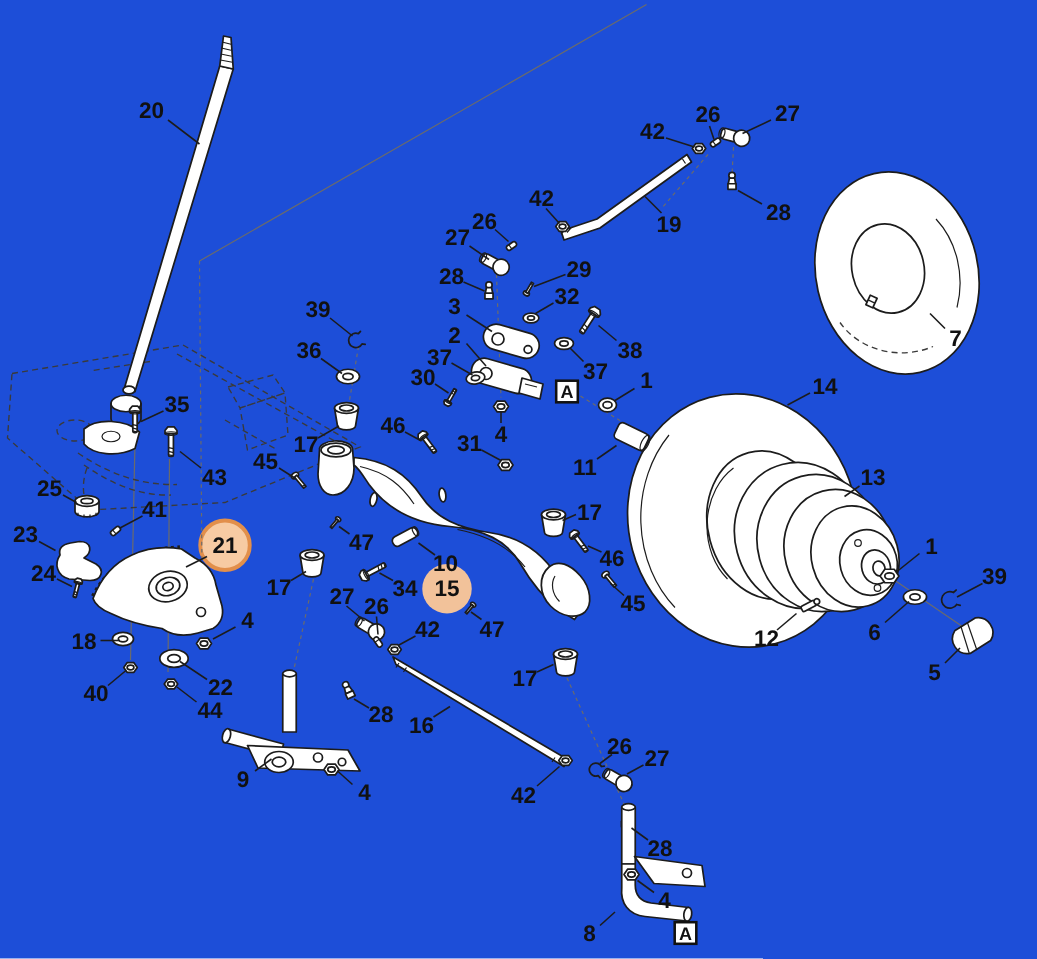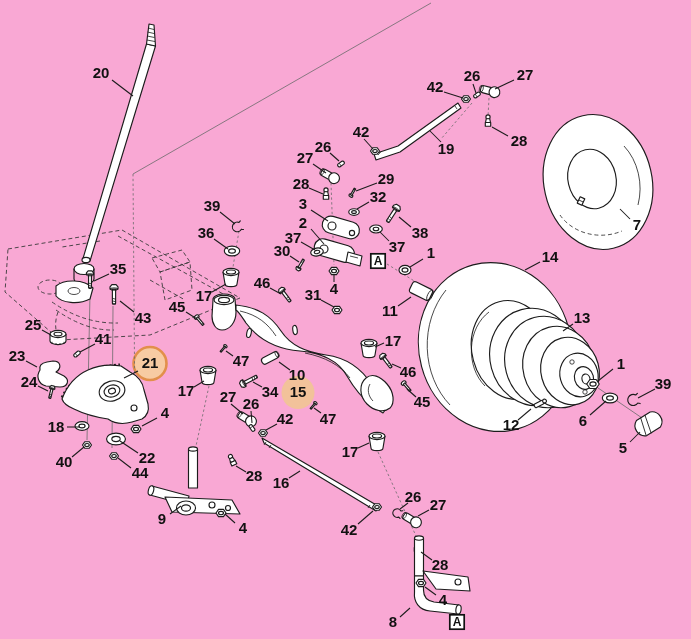--- a/index.html
+++ b/index.html
@@ -1,16 +1,16 @@
 <!DOCTYPE html>
 <html><head>
 <meta charset="utf-8">
 <style>
   html,body{margin:0;padding:0;background:#fff;}
-  .stage{position:relative;width:691px;height:639px;background:#f9a8d4;overflow:hidden;
+  .stage{position:relative;width:691px;height:639px;background:#1d4ed8;overflow:hidden;
          font-family:"Liberation Sans",sans-serif;}
   svg{position:absolute;left:0;top:0;}
   .pt{fill:#fff;stroke:#1c1c1c;stroke-width:1.15;stroke-linejoin:round;}
   .ln{fill:none;stroke:#1c1c1c;stroke-width:1.15;stroke-linecap:round;stroke-linejoin:round;}
   .thin{fill:none;stroke:#1c1c1c;stroke-width:0.8;}
   .dsh{fill:none;stroke:#3a3a3a;stroke-width:0.9;stroke-dasharray:4 2.8;}
   .proj{stroke:#6b6b6b;stroke-width:0.8;fill:none;}
   .projd{stroke:#6b6b6b;stroke-width:0.8;fill:none;stroke-dasharray:2.4 2.4;}
   .teeth{fill:none;stroke:#1c1c1c;stroke-width:5;stroke-dasharray:1.9 2.3;}
   .lbl{font-weight:bold;font-size:15px;fill:#111;}

